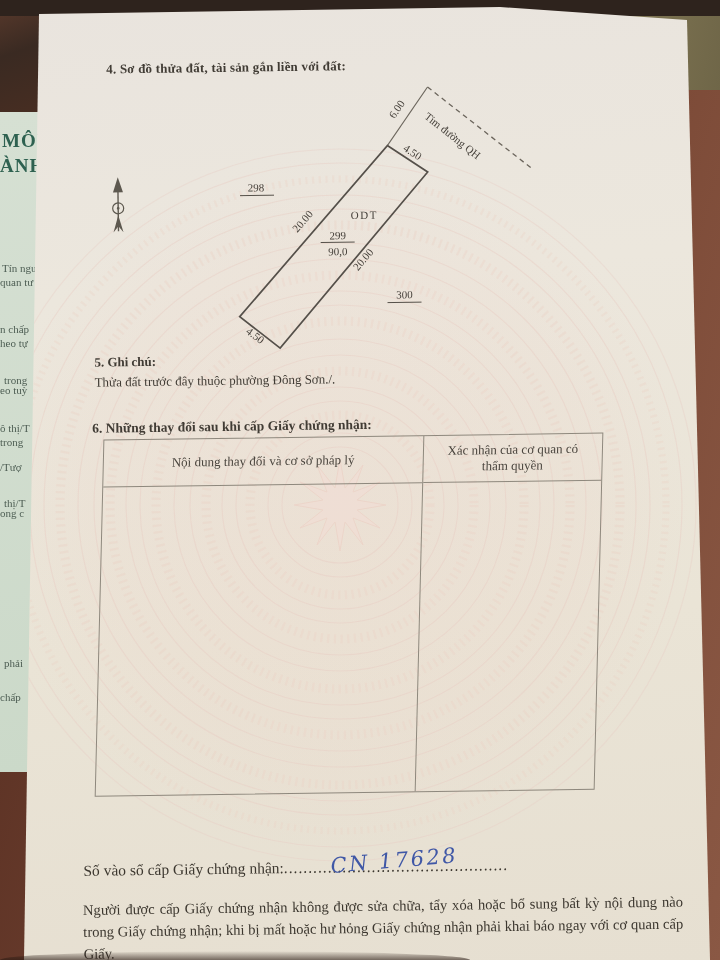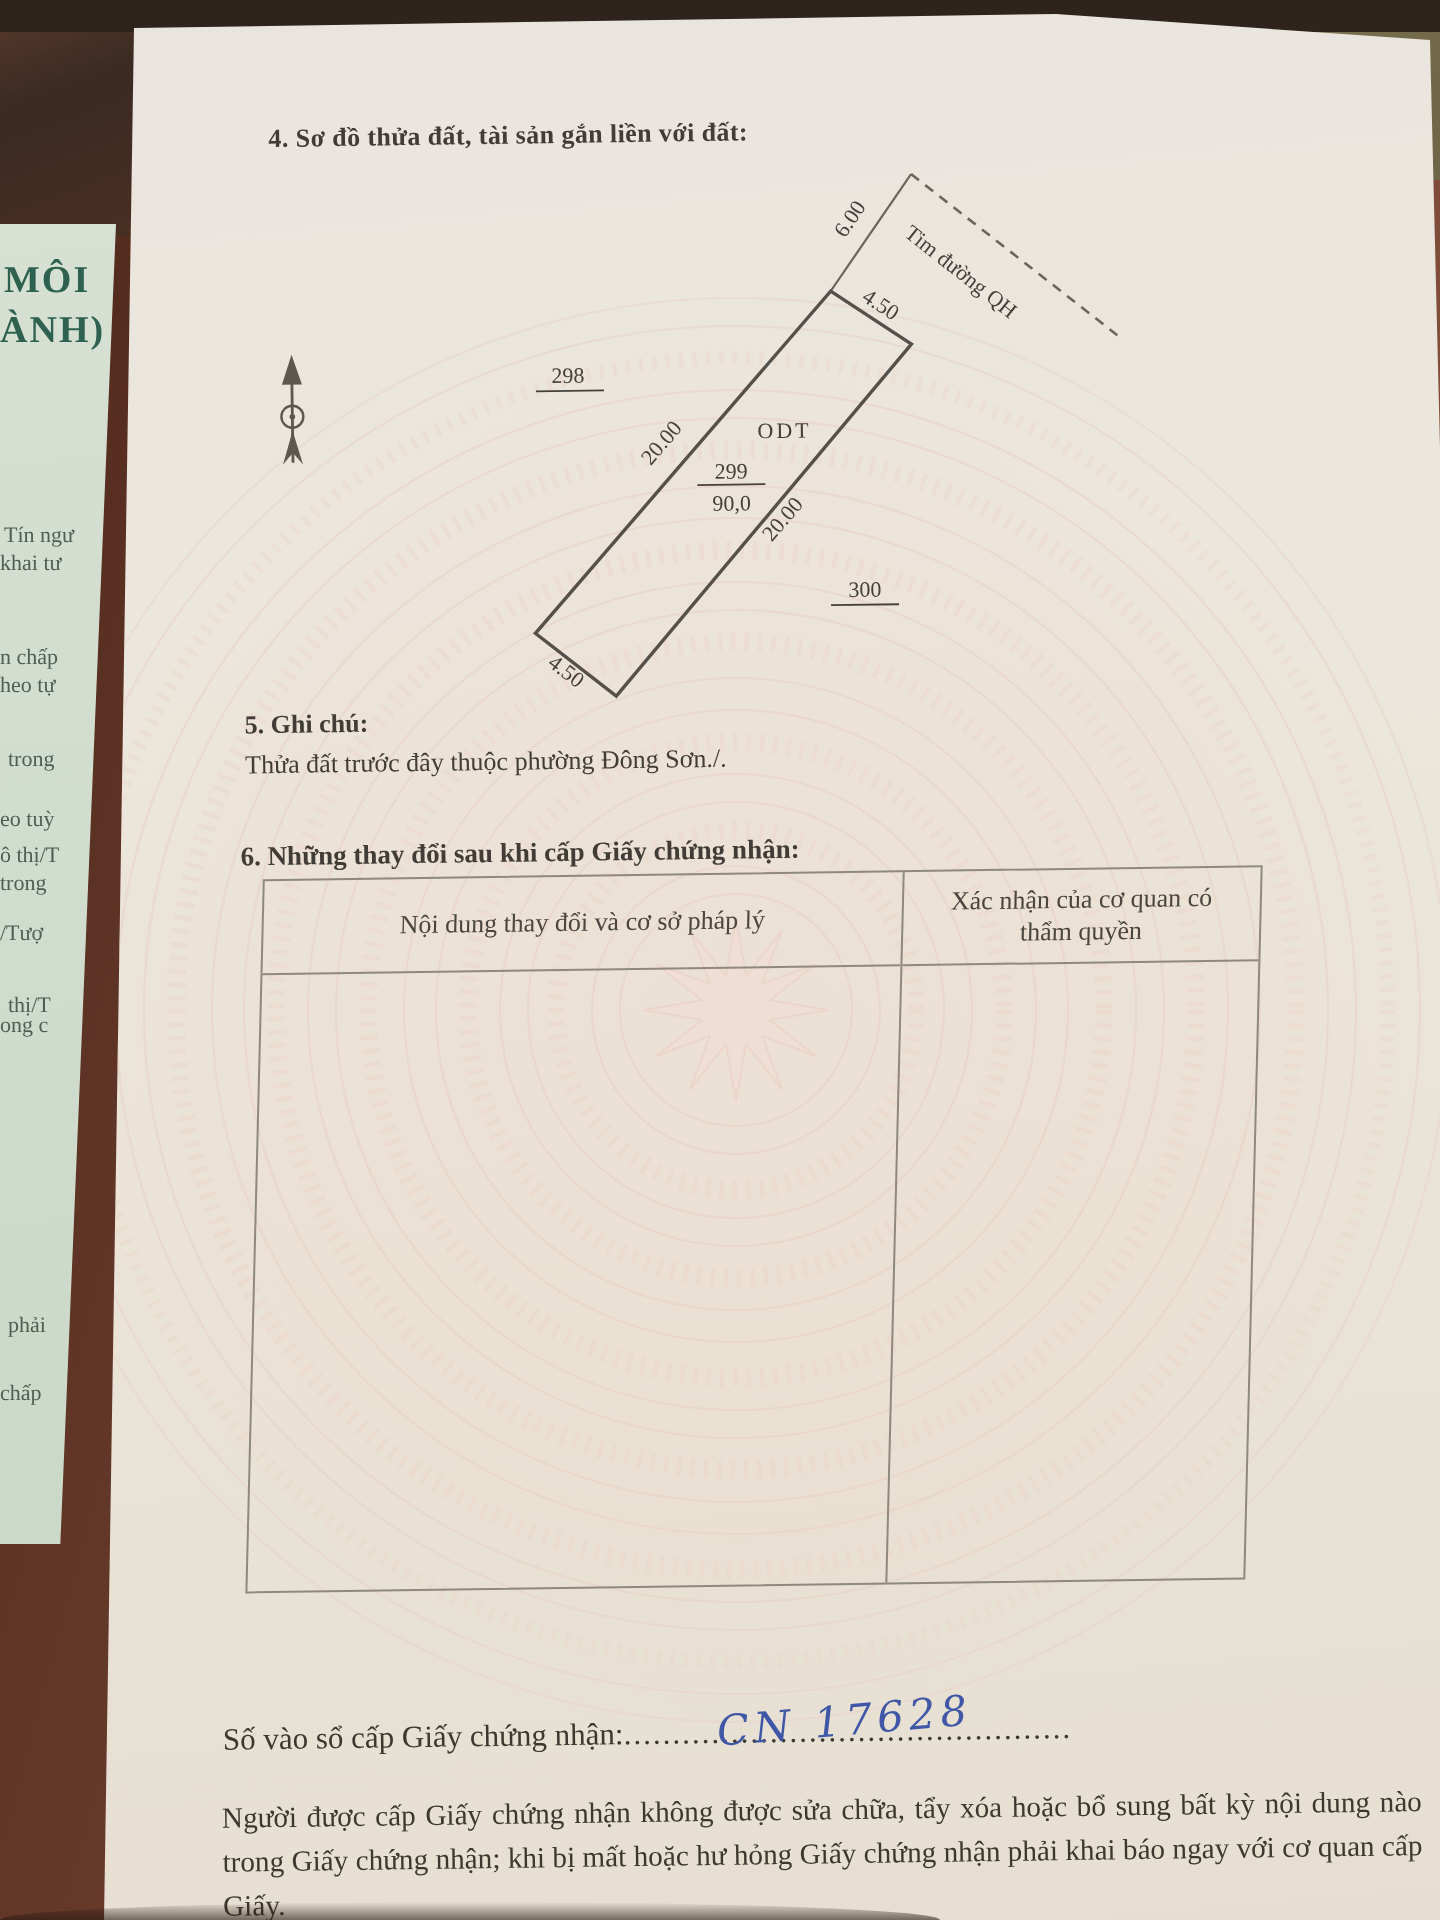--- a/index.html
+++ b/index.html
@@ -13,30 +13,30 @@
     background:linear-gradient(100deg,#93885f,#6f6648);clip-path:polygon(0 0,100% 0,100% 100%,6% 100%);}
 
   
   .underpage{position:absolute;left:0;top:112px;width:58px;height:660px;
     background:linear-gradient(175deg,#d6e0d3,#cbd9c9);
     clip-path:polygon(0 0,100% 0,52% 100%,0 100%);}
   .frag{position:absolute;left:0;font-family:"Liberation Serif",serif;
     font-size:11px;color:#4e5e54;white-space:nowrap;}
   .frag.big{font-size:19px;font-weight:bold;color:#2e6150;letter-spacing:1px;}
   .f0{top:18px;left:2px}.f1{top:43px}.f2{top:150px;left:2px}.f3{top:164px}
-  .f4{top:211px}.f5{top:225px}.f6{top:262px;left:4px}.f7{top:292px}
+  .f4{top:211px}.f5{top:225px}.f6{top:262px;left:4px}.f7{top:272px}
   .f8{top:310px}.f9{top:324px}.f10{top:349px}.f11{top:385px;left:4px}
   .f12{top:395px}.f13{top:545px;left:4px}.f14{top:579px}
 
   
   .paper{position:absolute;inset:0;
     background:
       radial-gradient(circle 350px at 340px 505px, rgba(238,205,195,.20) 0%, rgba(238,205,195,.12) 72%, rgba(238,205,195,0) 100%),
       linear-gradient(175deg,#e9e4de 0%,#ece7dd 30%,#eae4d6 65%,#e6dfd1 100%);
-    clip-path:polygon(39px 14px,500px 7px,687px 20px,710px 960px,24px 960px);margin-left:28px;}
+    clip-path:polygon(39px 14px,500px 7px,687px 20px,710px 960px,24px 960px);}
   .guilloche{position:absolute;left:0;top:0;}
   .content{position:absolute;inset:0;transform:rotate(-0.8deg);transform-origin:360px 480px;color:#413c35;}
 
   .sec4{position:absolute;left:112px;top:58px;font-size:13px;font-weight:bold;letter-spacing:.2px;}
   .diagram-svg{position:absolute;left:85px;top:78px;}
   .diagram-svg text{font-family:"Liberation Serif",serif;fill:#45403a;font-size:11px;}
   .sec5{position:absolute;left:96px;top:351px;font-size:13px;}
   .sec5 .t{font-weight:bold;}
   .sec5 .n{margin-top:4px;}
   .sec6{position:absolute;left:93px;top:417px;font-size:13.5px;font-weight:bold;}
@@ -66,21 +66,21 @@
 
 <div class="photo">
   <div class="bg-olive"></div>
   <div class="bg-topleft"></div>
   <div class="bg-top"></div>
 
   <div class="underpage">
     <span class="frag big f0">MÔI</span>
     <span class="frag big f1">ÀNH)</span>
     <span class="frag f2">Tín ngư</span>
-    <span class="frag f3">khai tư</span>
+    <span class="frag f3">quan tư</span>
     <span class="frag f4">n chấp</span>
     <span class="frag f5">heo tự</span>
     <span class="frag f6">trong</span>
     <span class="frag f7">eo tuỳ</span>
     <span class="frag f8">ô thị/T</span>
     <span class="frag f9">trong</span>
     <span class="frag f10">/Tượ</span>
     <span class="frag f11">thị/T</span>
     <span class="frag f12">ong c</span>
     <span class="frag f13">phải</span>

